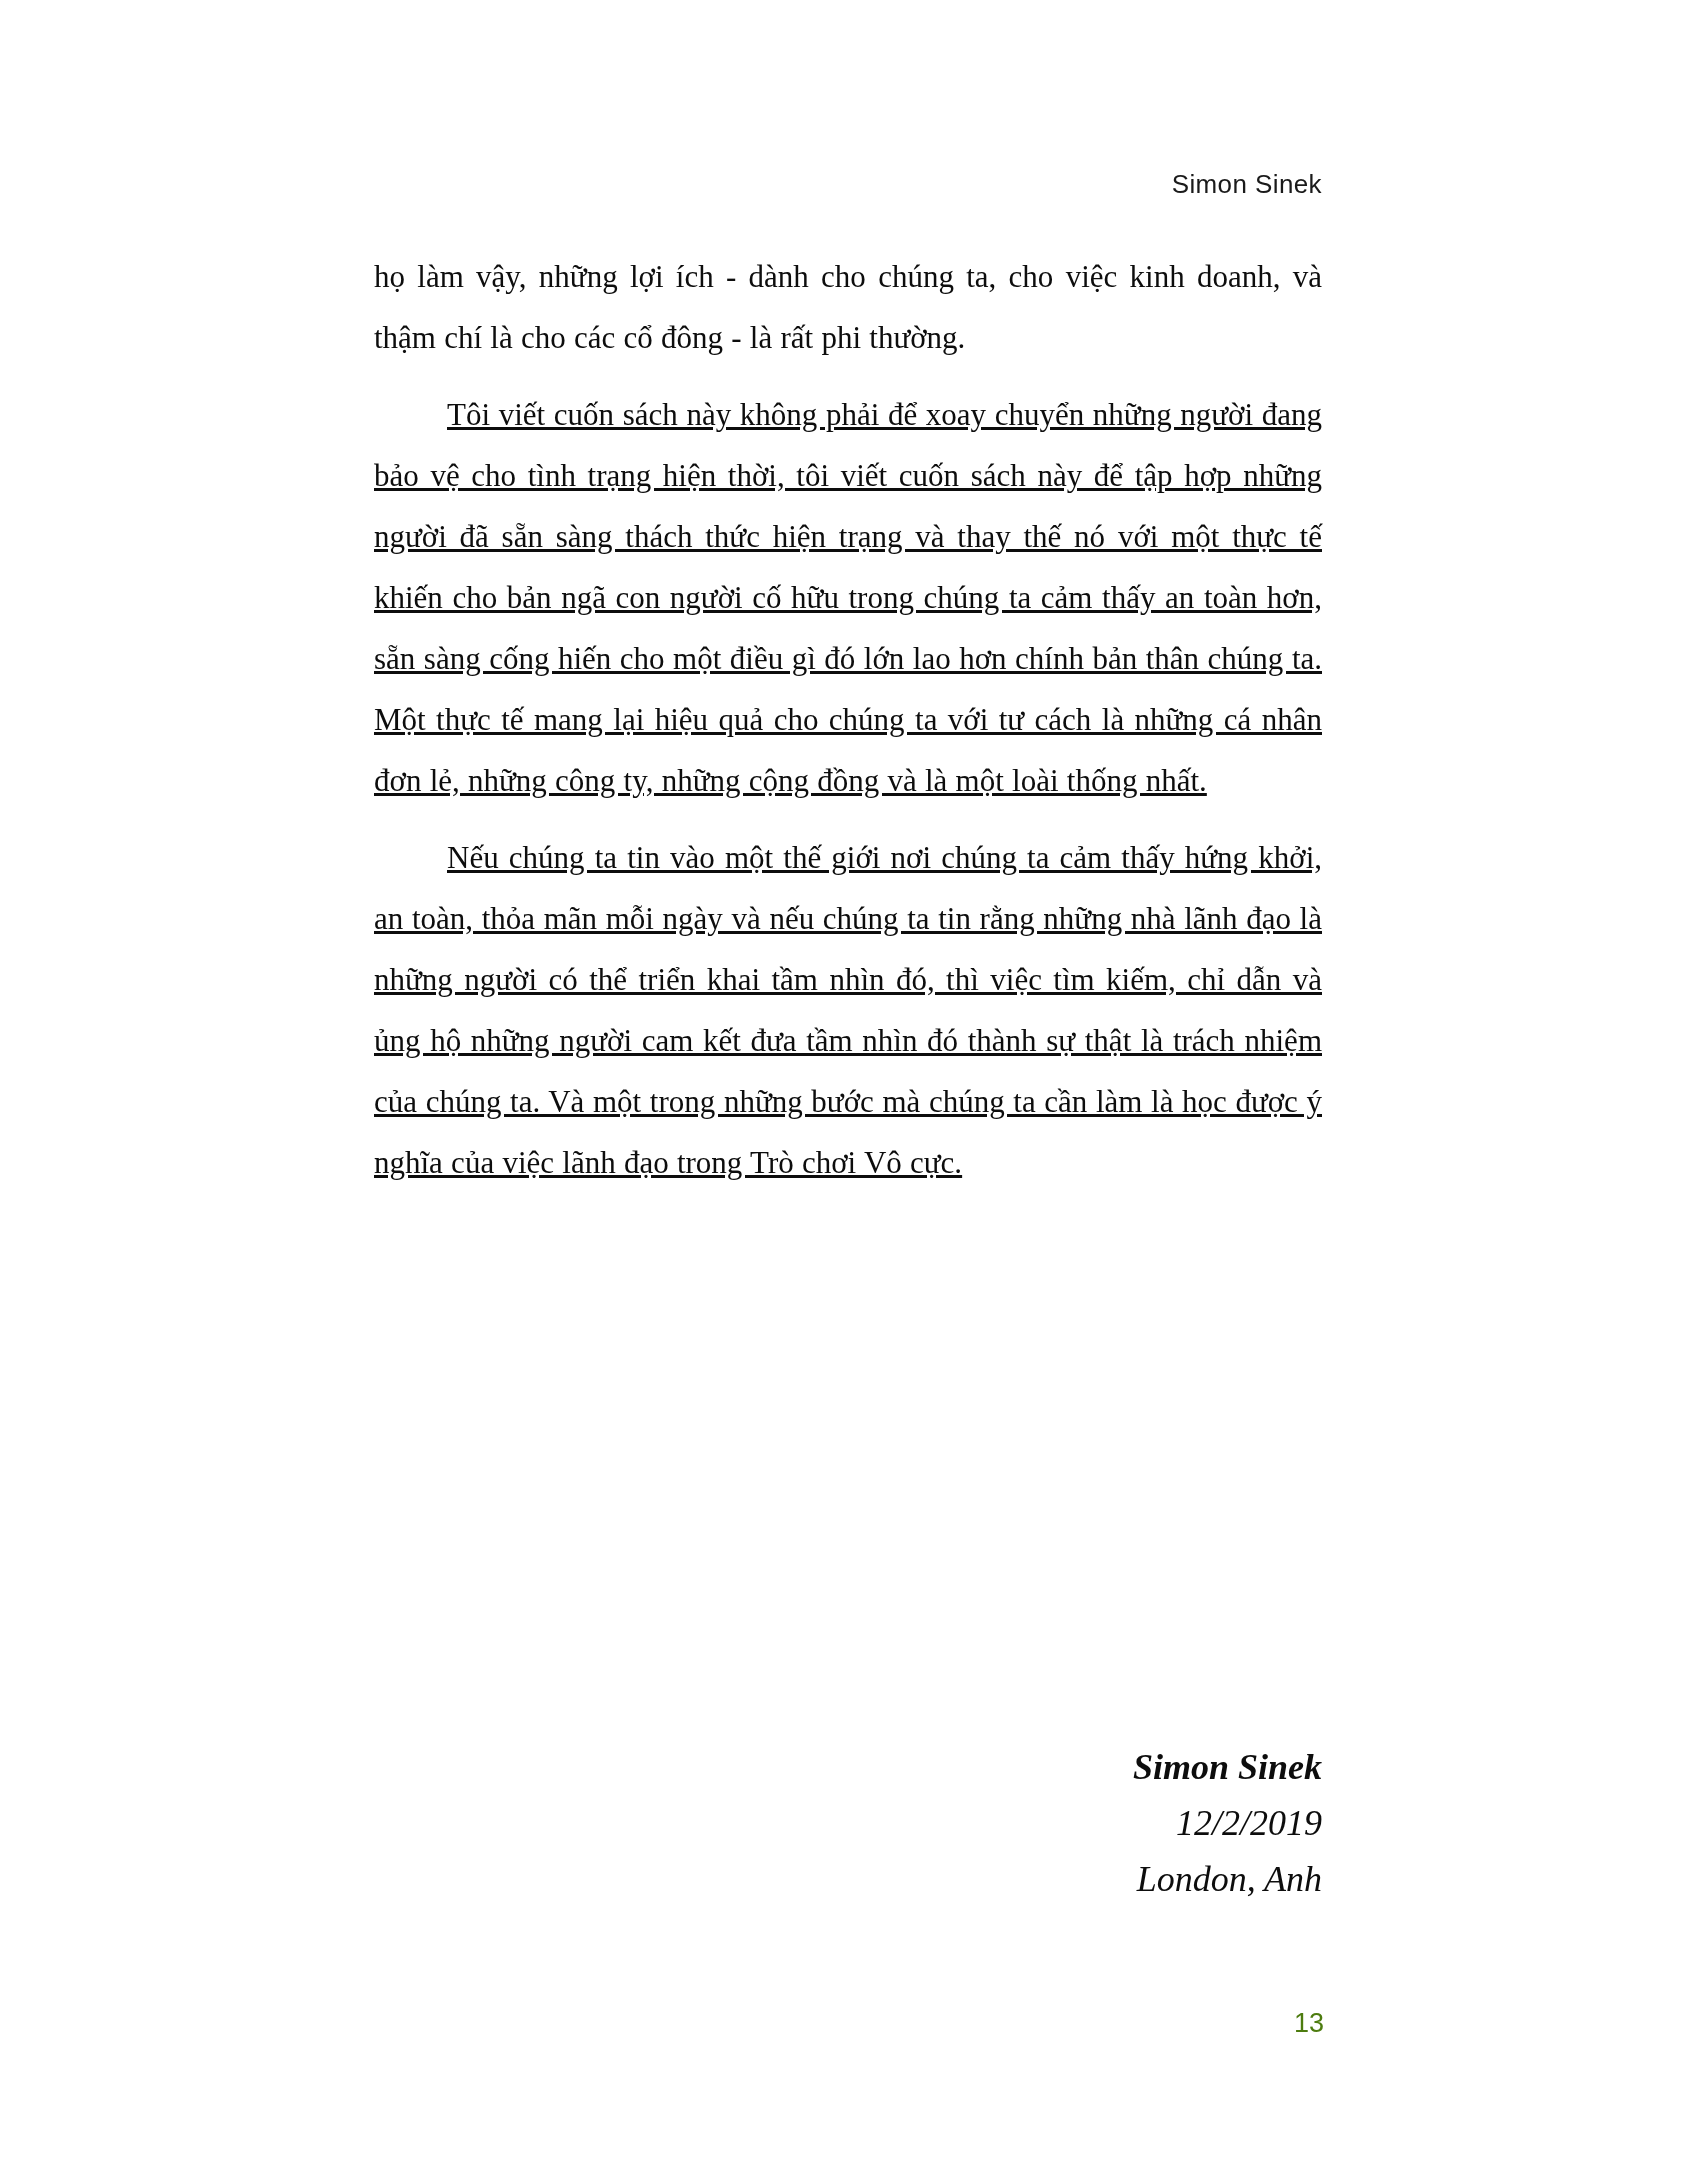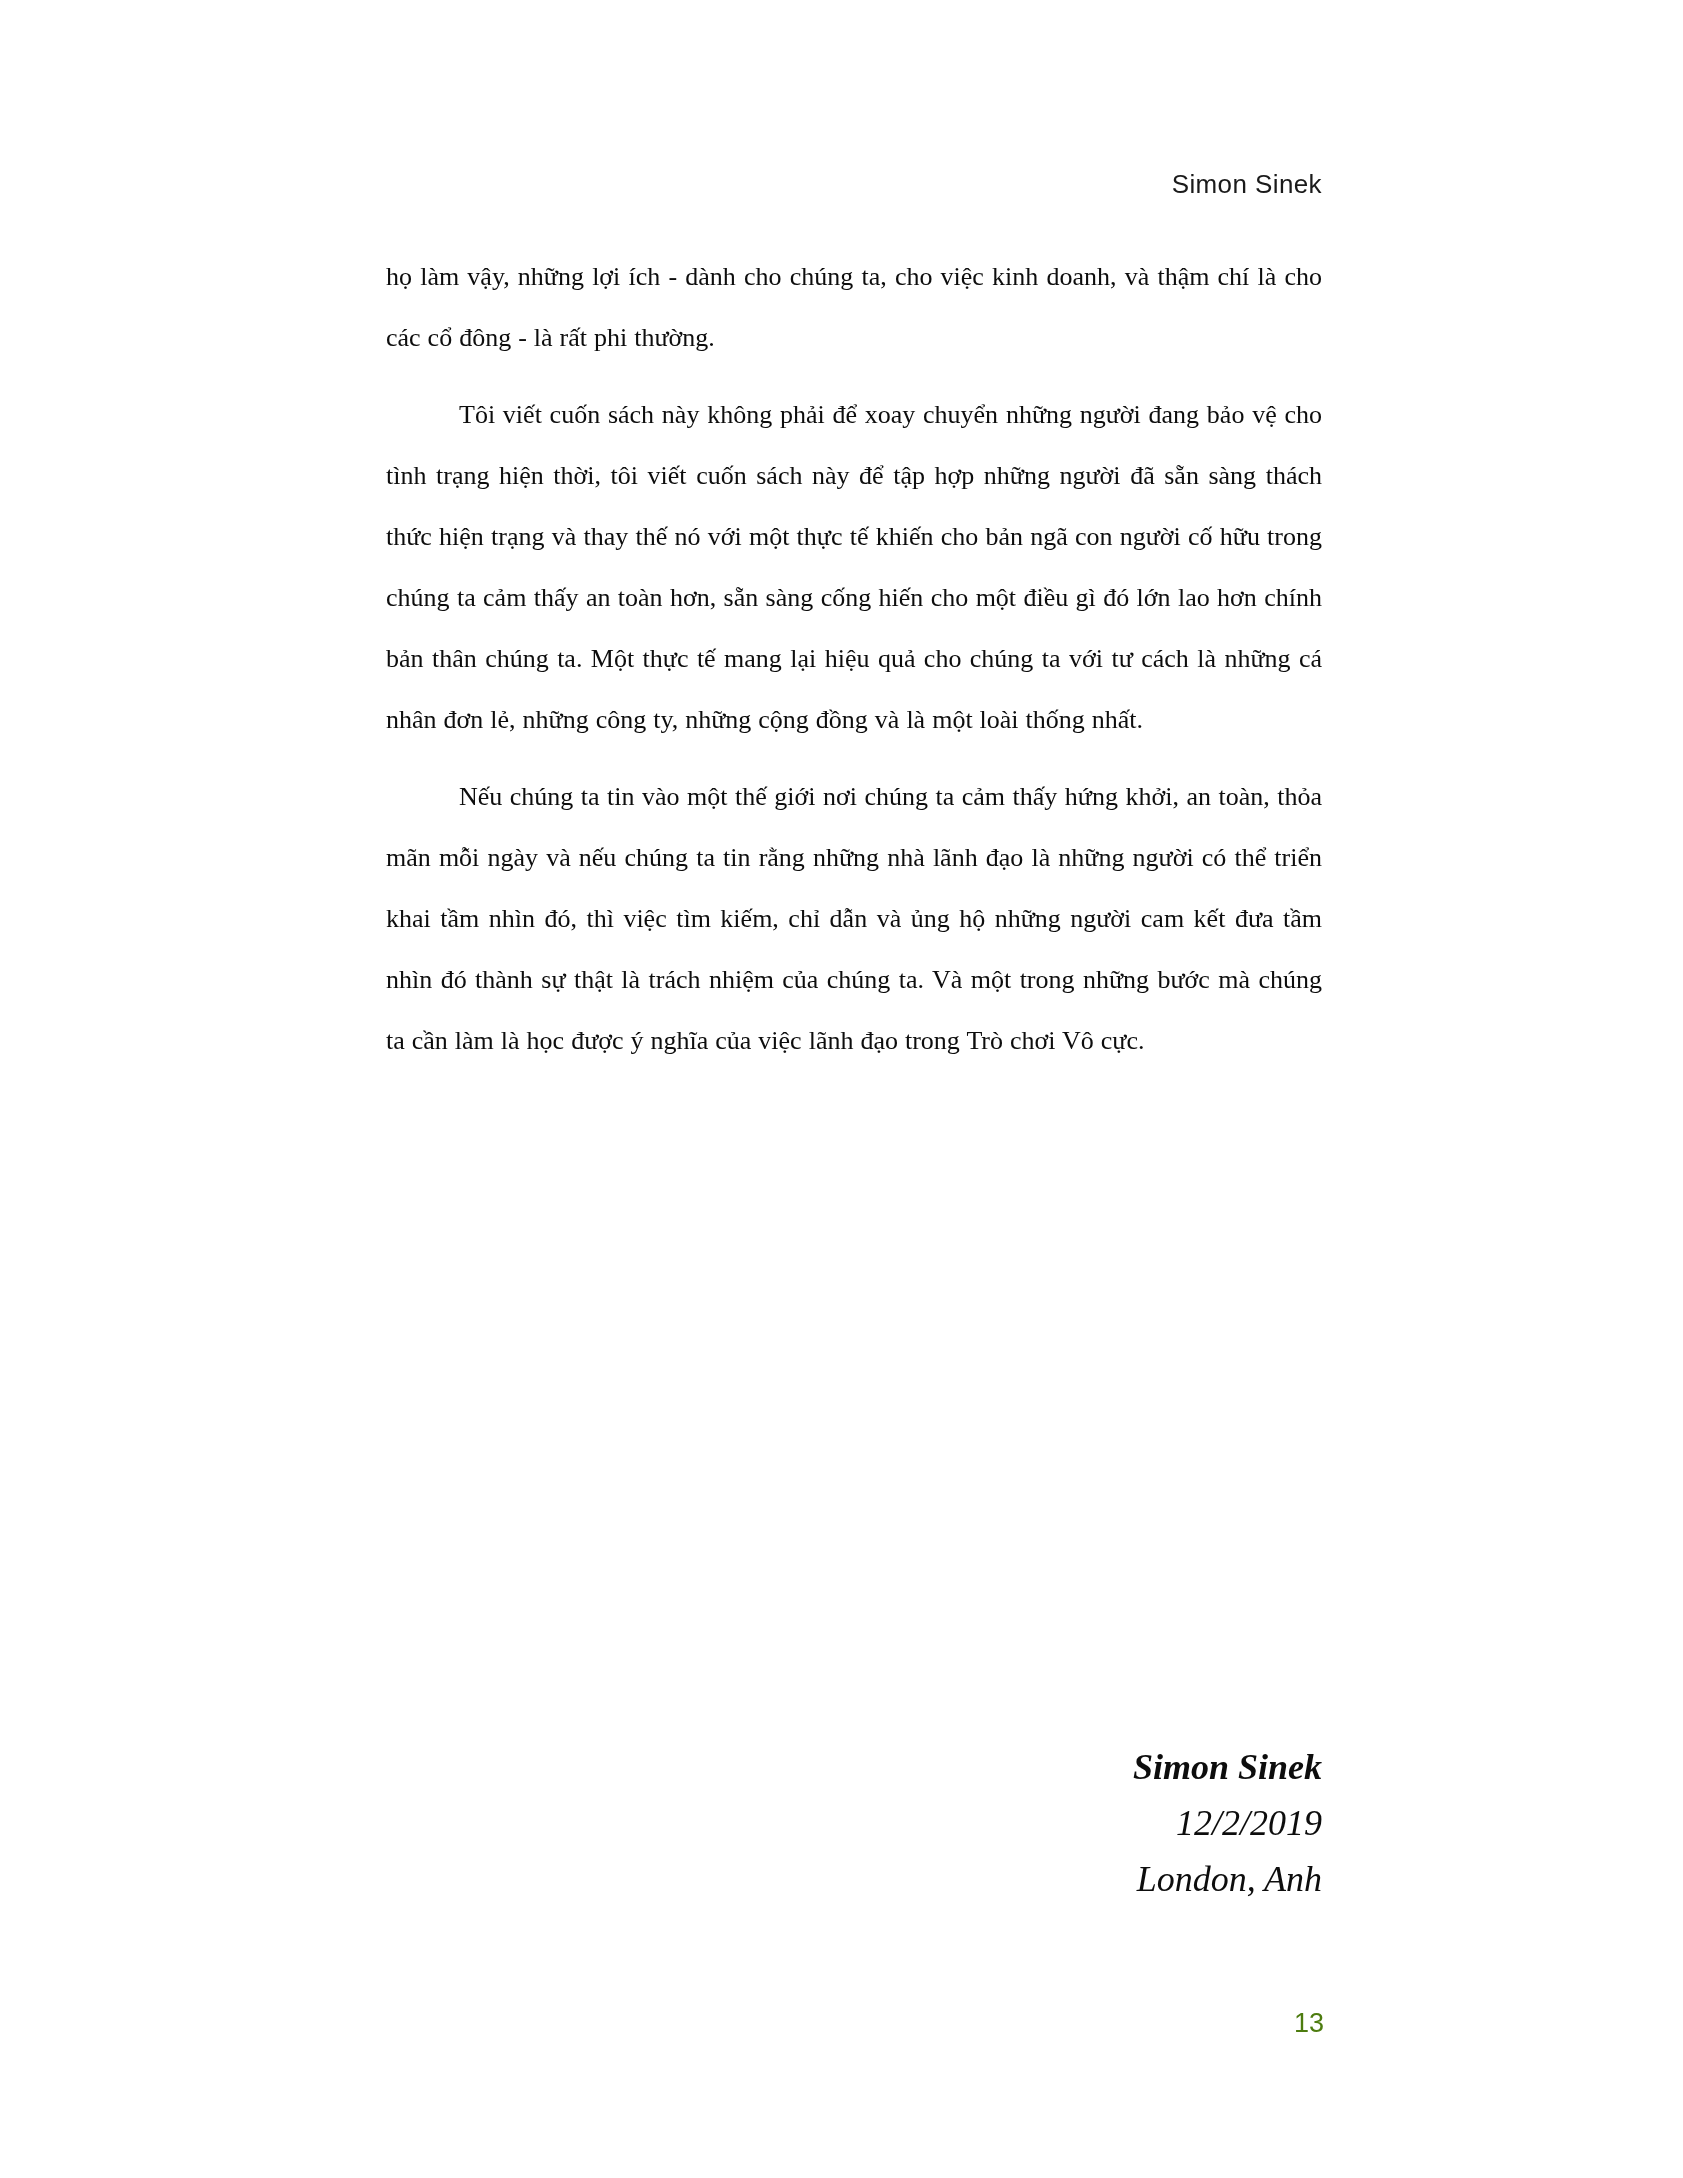--- a/index.html
+++ b/index.html
@@ -37,31 +37,32 @@
   }
 
   .text-column {
     position: absolute;
     left: 374px;
     top: 230px;
     width: 948px;
   }
 
   p.body-par {
-    margin: 0 0 0 12px;
-    font-size: 26px;
+    margin: 0 0 0 0;
+    font-size: 31px;
     line-height: 61px;
     text-align: justify;
     text-justify: inter-word;
     word-spacing: 0.5px;
     hyphens: none;
   }
 
   p.body-par + p.body-par {
     margin-top: 16px;
+    text-decoration: underline;
   }
 
   p.indent {
     text-indent: 73px;
   }
 
   .signature {
     position: absolute;
     left: 374px;
     top: 1723px;

